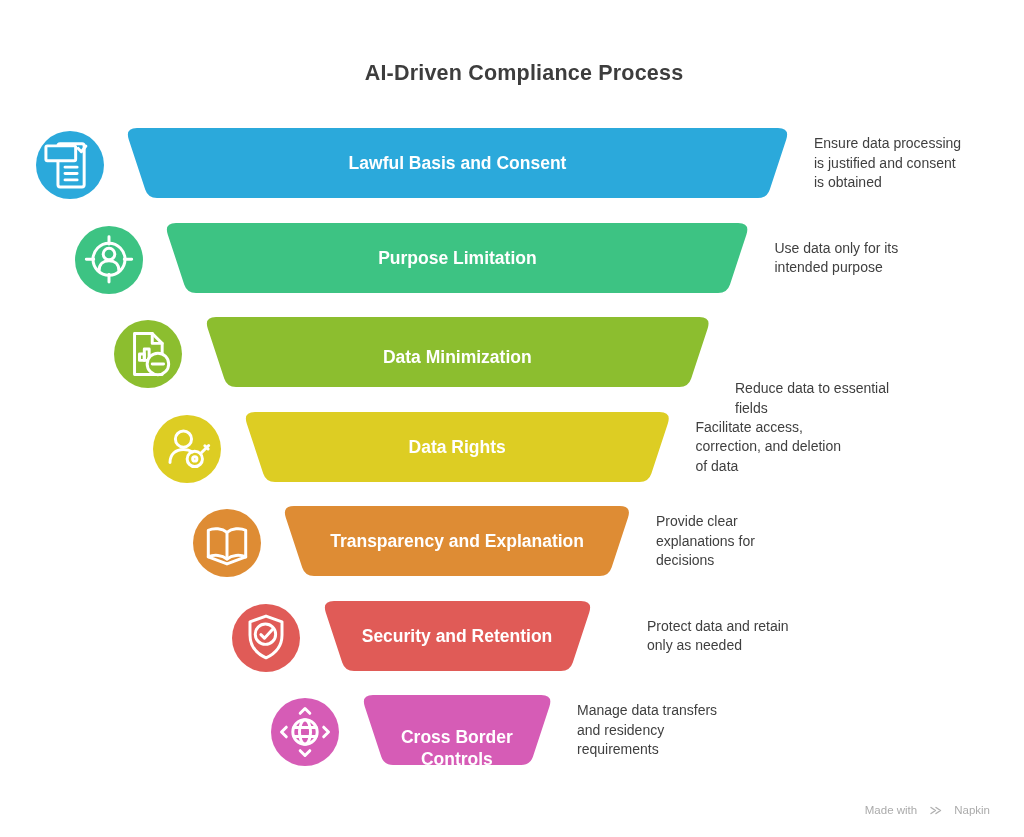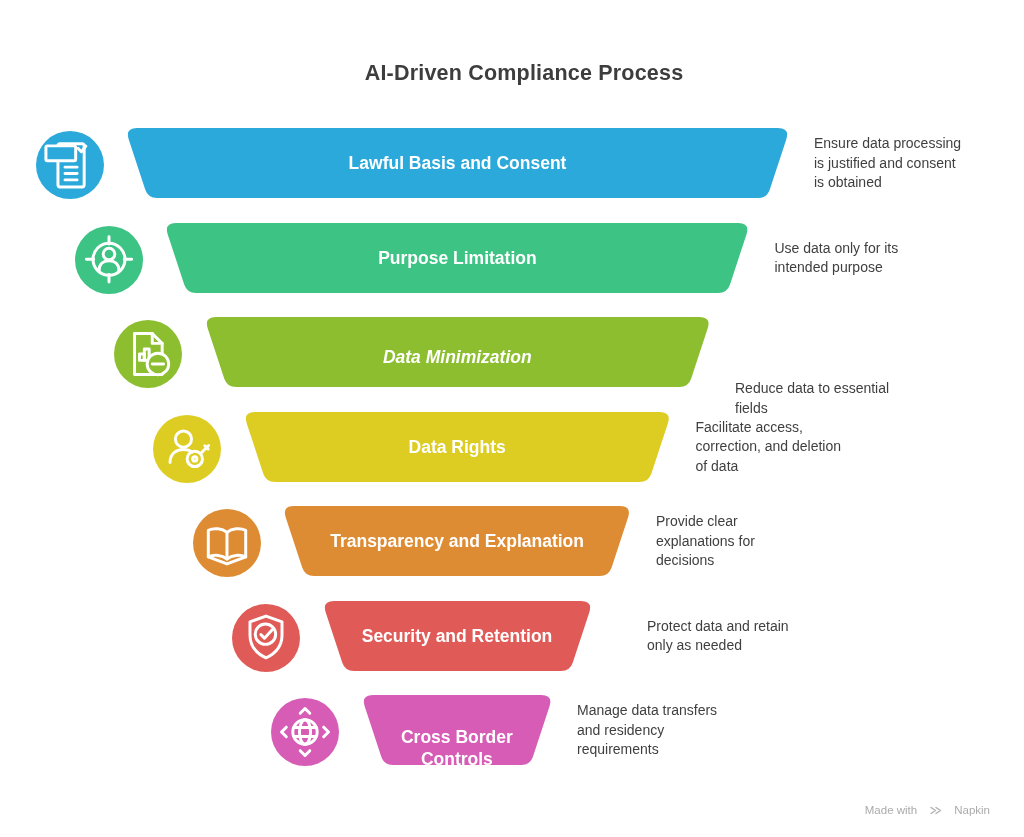--- a/index.html
+++ b/index.html
@@ -86,21 +86,21 @@
               <rect x="18" y="24" width="3.4" height="4.5"></rect>
               <rect x="21.4" y="20.5" width="3.4" height="8"></rect>
               <circle cx="31" cy="31" r="7.6" fill="#8CBE2F"></circle>
               <path d="M27 31 h8"></path>
             </g>
           </svg>
         </div>
         <div class="barwrap" style="left: 203.6px; top: 317px; width: 507.4px; height: 70px;"><svg width="507.4" height="70">
             <path d="M 12 0 L 495.4 0 Q 507.4 0 503.65 11.4 L 487.21 61.45 Q 484.4 70 475.4 70 L 32 70 Q 23 70 20.19 61.45 L 3.75 11.4 Q 0 0 12 0 Z" fill="#8CBE2F"></path>
           </svg></div>
-        <div class="bar-label" style="left: 203.6px; top: 317px; width: 507.4px; height: 80px; font-style: italic;">Data Minimization</div>
+        <div class="bar-label" style="left: 203.6px; top: 317px; width: 507.4px; height: 80px;">Data Minimization</div>
         <div class="desc" style="left: 735px; top: 352px; margin-top: 46px;">Reduce data to essential
 fields</div>
       </div>
       <div>
         <div class="badge" style="left: 153.4px; top: 414.5px; width: 68px; height: 68px; background: rgb(221, 205, 35);">
           <svg viewBox="0 0 48 48">
             <g fill="none" stroke="#fff" stroke-width="2.1" stroke-linecap="round" stroke-linejoin="round">
               <circle cx="21.5" cy="17" r="5.7"></circle>
               <path d="M12 33.5 c0-6 4.2-9.2 9.5-9.2 2.4 0 4.6 .6 6.4 1.8"></path>
               <circle cx="29.5" cy="31" r="5.4"></circle>

